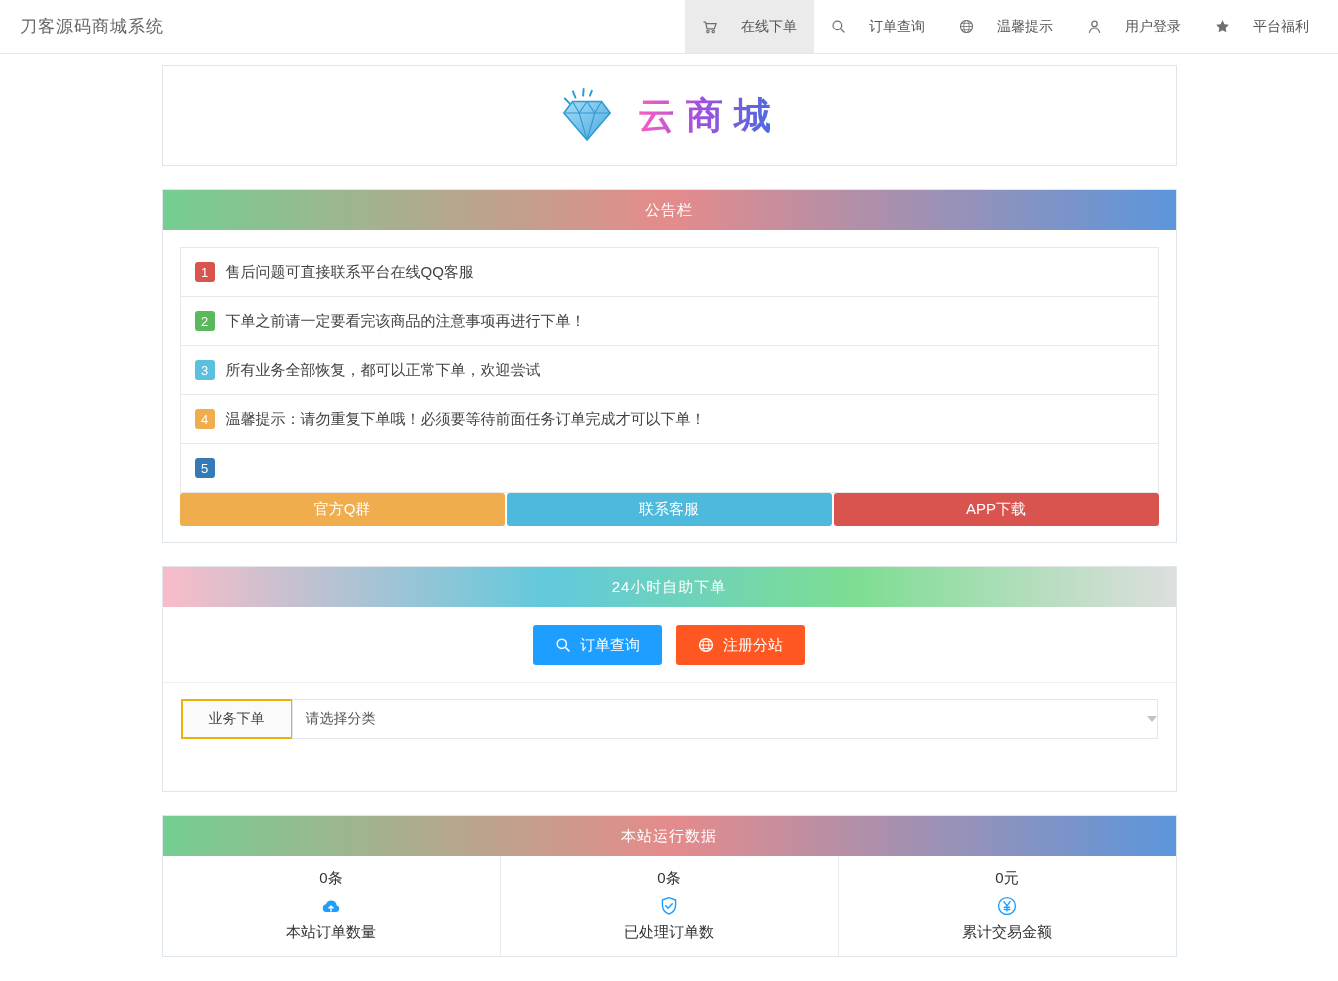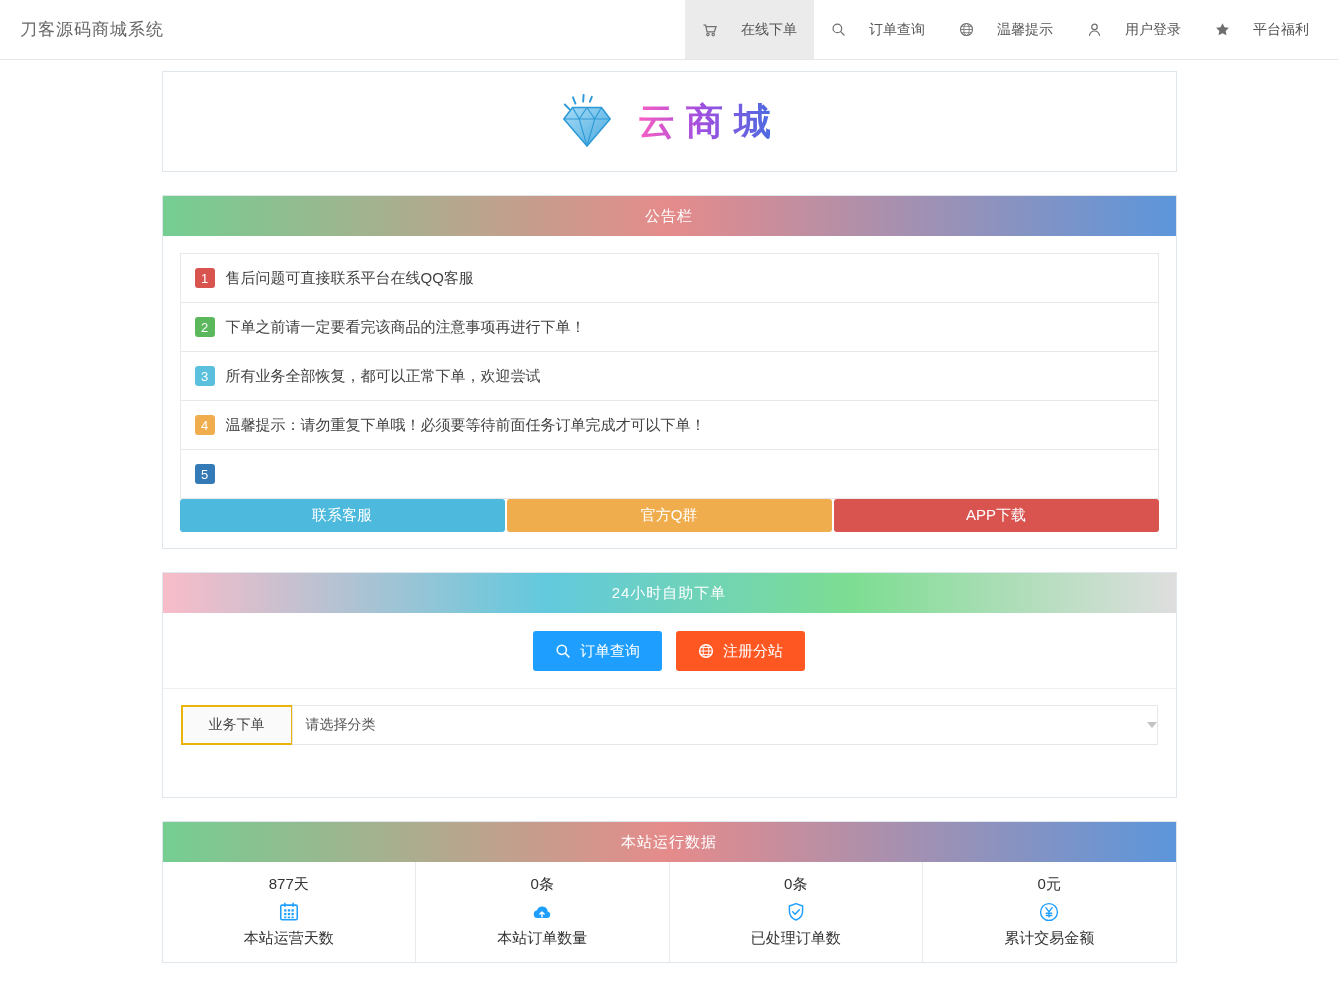--- a/index.html
+++ b/index.html
@@ -4,21 +4,21 @@
 <style>
   * { box-sizing: border-box; margin: 0; padding: 0; }
   html,body { background:#fff; }
   body {
     width: 1338px; height: 981px; margin: 0 auto;
     font-family: "Liberation Sans", "DejaVu Sans", sans-serif;
     color:#333;
   }
   
   .navbar {
-    height: 60px; display: flex; align-items: stretch; justify-content: space-between;
+    height: 54px; display: flex; align-items: stretch; justify-content: space-between;
     border-bottom: 1px solid #e7e7e7; padding-left: 20px; background:#fff;
   }
   .brand { align-self: center; font-size: 17px; color:#666; letter-spacing:1px; }
   .nav-list { display:flex; align-items: stretch; margin-right: 12px; }
   .nav-item {
     display:flex; align-items:center; gap:23px; padding:0 17px;
     font-size:14px; color:#565656; cursor:pointer; white-space:nowrap;
   }
   .nav-item.active { background:#ebebeb; }
   .nav-ic { display:inline-flex; color:#6f6f6f; }
@@ -193,22 +193,22 @@
         </div>
         <div class="notice-row">
           <span class="badge" style="background-color: rgb(240, 173, 78);">4</span>
           <span class="notice-text">温馨提示：请勿重复下单哦！必须要等待前面任务订单完成才可以下单！</span>
         </div>
         <div class="notice-row">
           <span class="badge" style="background-color: rgb(51, 122, 183);">5</span>
         </div>
       </div>
       <div class="notice-btns">
+        <button class="notice-btn" style="background-color: rgb(240, 173, 78);">官方Q群</button>
         <button class="notice-btn" style="background-color: rgb(76, 185, 221);">联系客服</button>
-        <button class="notice-btn" style="background-color: rgb(240, 173, 78);">官方Q群</button>
         <button class="notice-btn" style="background-color: rgb(217, 83, 79);">APP下载</button>
       </div>
     </div>
   </div>
 
   <div class="card ss-card">
     <div class="sec-header grad-b">24小时自助下单</div>
     <div class="ss-btn-row">
       <button class="ss-btn" style="background-color: rgb(30, 159, 255);">
         <span style="display:inline-flex;">
@@ -237,41 +237,20 @@
         <span class="select-value">请选择分类</span>
         <span class="caret"></span>
       </div>
     </div>
   </div>
 
   <div class="card">
     <div class="sec-header grad-a">本站运行数据</div>
     <div class="stats-row">
       <div class="stat">
-        <span class="stat-value">877天</span>
-        <span class="stat-icon" style="color: rgb(30, 159, 255);">
-          <svg viewBox="0 0 24 24" width="22" height="22">
-              <rect x="3" y="4.5" width="18" height="16" rx="1.5" fill="none" stroke="currentColor" stroke-width="1.7"></rect>
-              <path d="M7.5 2.6v3M16.5 2.6v3" stroke="currentColor" stroke-width="1.7" stroke-linecap="round"></path>
-              <g fill="currentColor">
-                <rect x="6.7" y="9" width="2.5" height="2.5"></rect>
-                <rect x="10.7" y="9" width="2.5" height="2.5"></rect>
-                <rect x="14.7" y="9" width="2.5" height="2.5"></rect>
-                <rect x="6.7" y="13" width="2.5" height="2.5"></rect>
-                <rect x="10.7" y="13" width="2.5" height="2.5"></rect>
-                <rect x="14.7" y="13" width="2.5" height="2.5"></rect>
-                <rect x="6.7" y="17" width="2.5" height="1.8"></rect>
-                <rect x="10.7" y="17" width="2.5" height="1.8"></rect>
-                <rect x="14.7" y="17" width="2.5" height="1.8"></rect>
-              </g>
-            </svg>
-        </span>
-        <span class="stat-label">本站运营天数</span>
-      </div>
-      <div class="stat">
         <span class="stat-value">0条</span>
         <span class="stat-icon" style="color: rgb(30, 159, 255);">
           <svg viewBox="0 0 24 24" width="22" height="22">
               <path d="M6.3 18.6h11.2a3.6 3.6 0 0 0 .7-7.1 6 6 0 0 0-11.7-1.3 4.3 4.3 0 0 0-.2 8.4z" fill="currentColor"></path>
               <path d="M12 17.4v-5.1M9.7 14.2l2.3-2.3 2.3 2.3" fill="none" stroke="#fff" stroke-width="1.5" stroke-linecap="round" stroke-linejoin="round"></path>
             </svg>
         </span>
         <span class="stat-label">本站订单数量</span>
       </div>
       <div class="stat">

